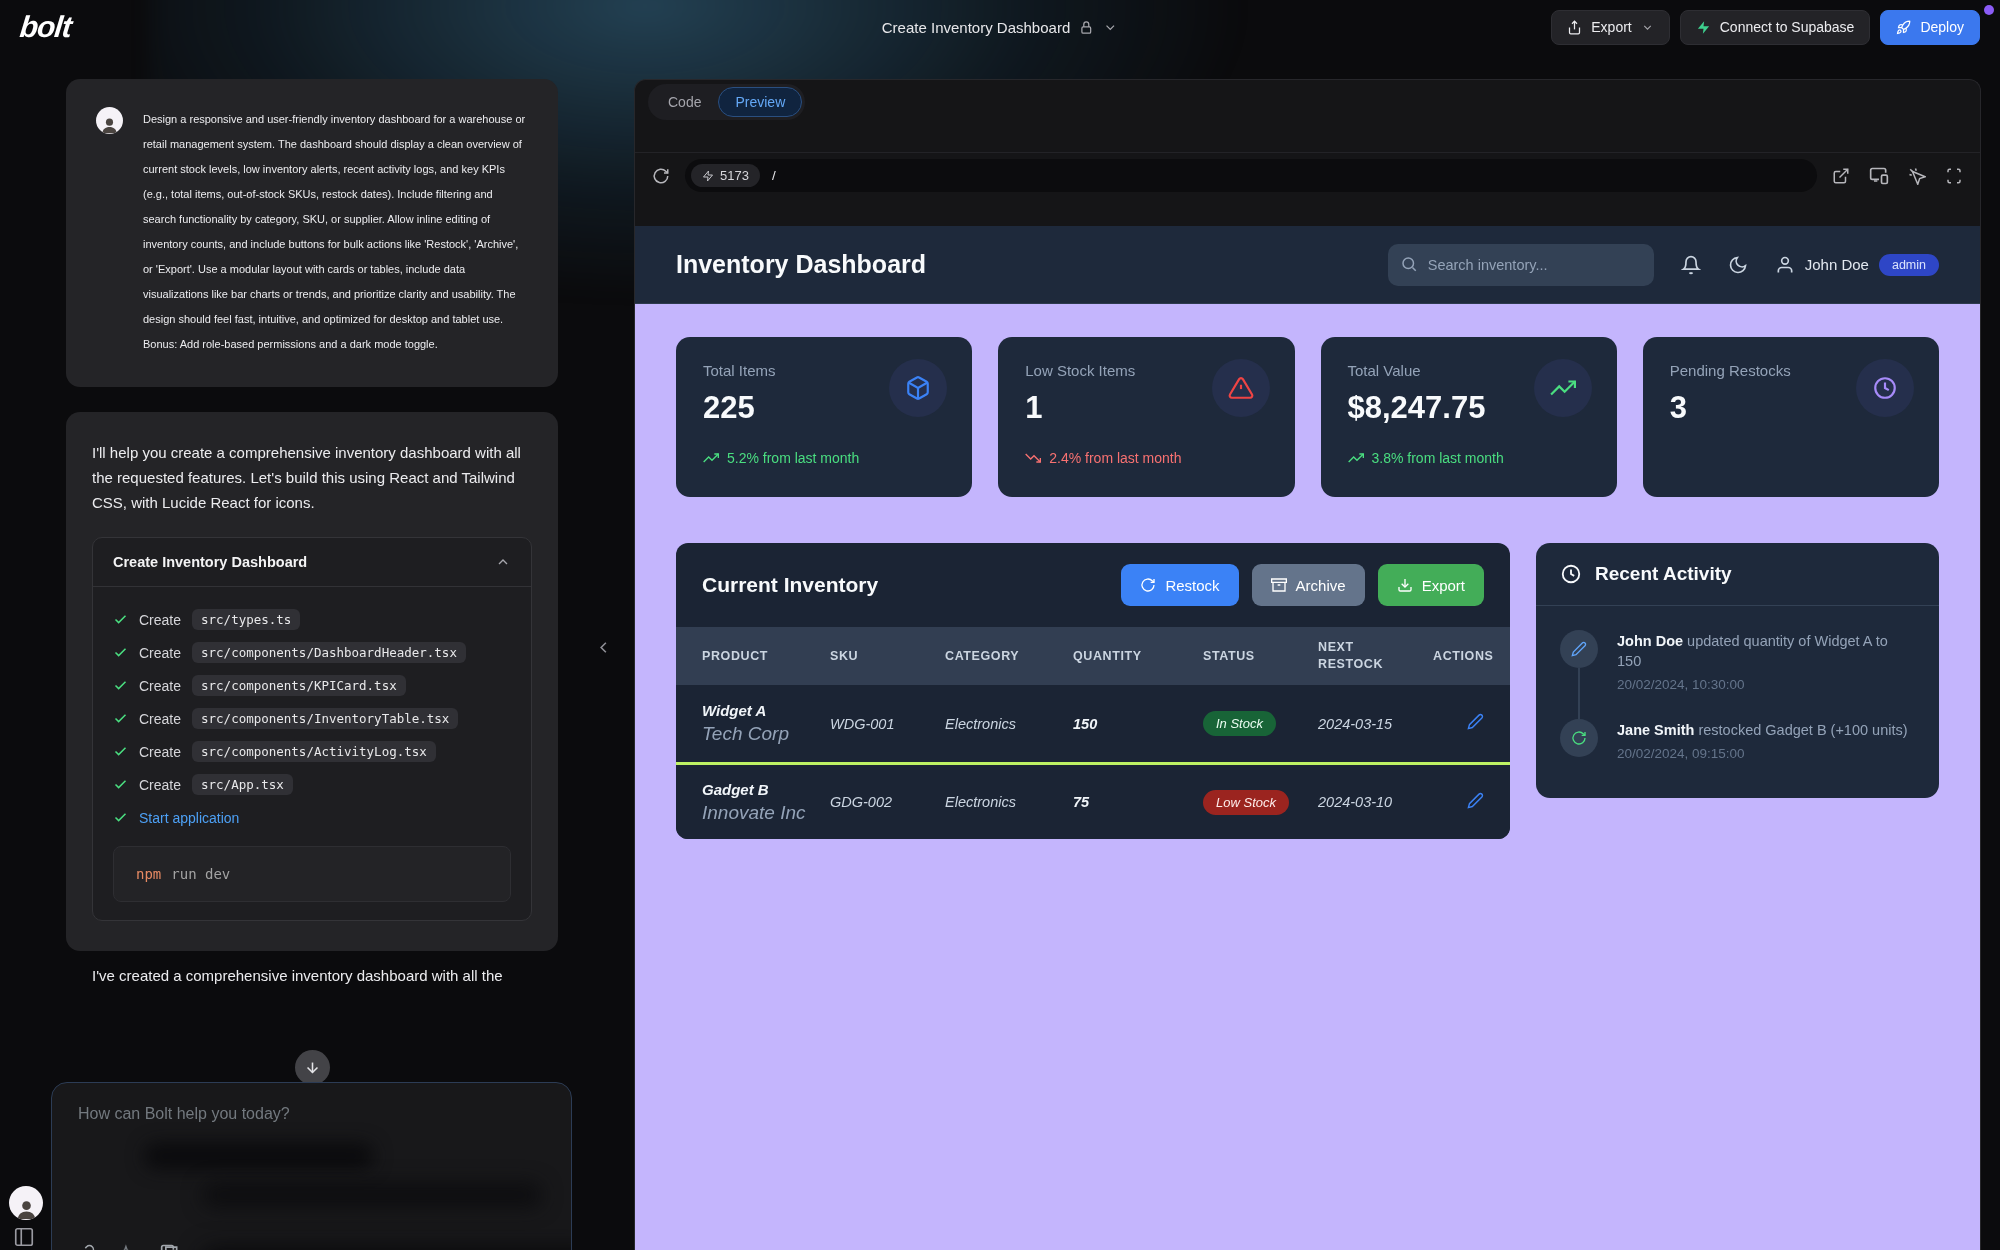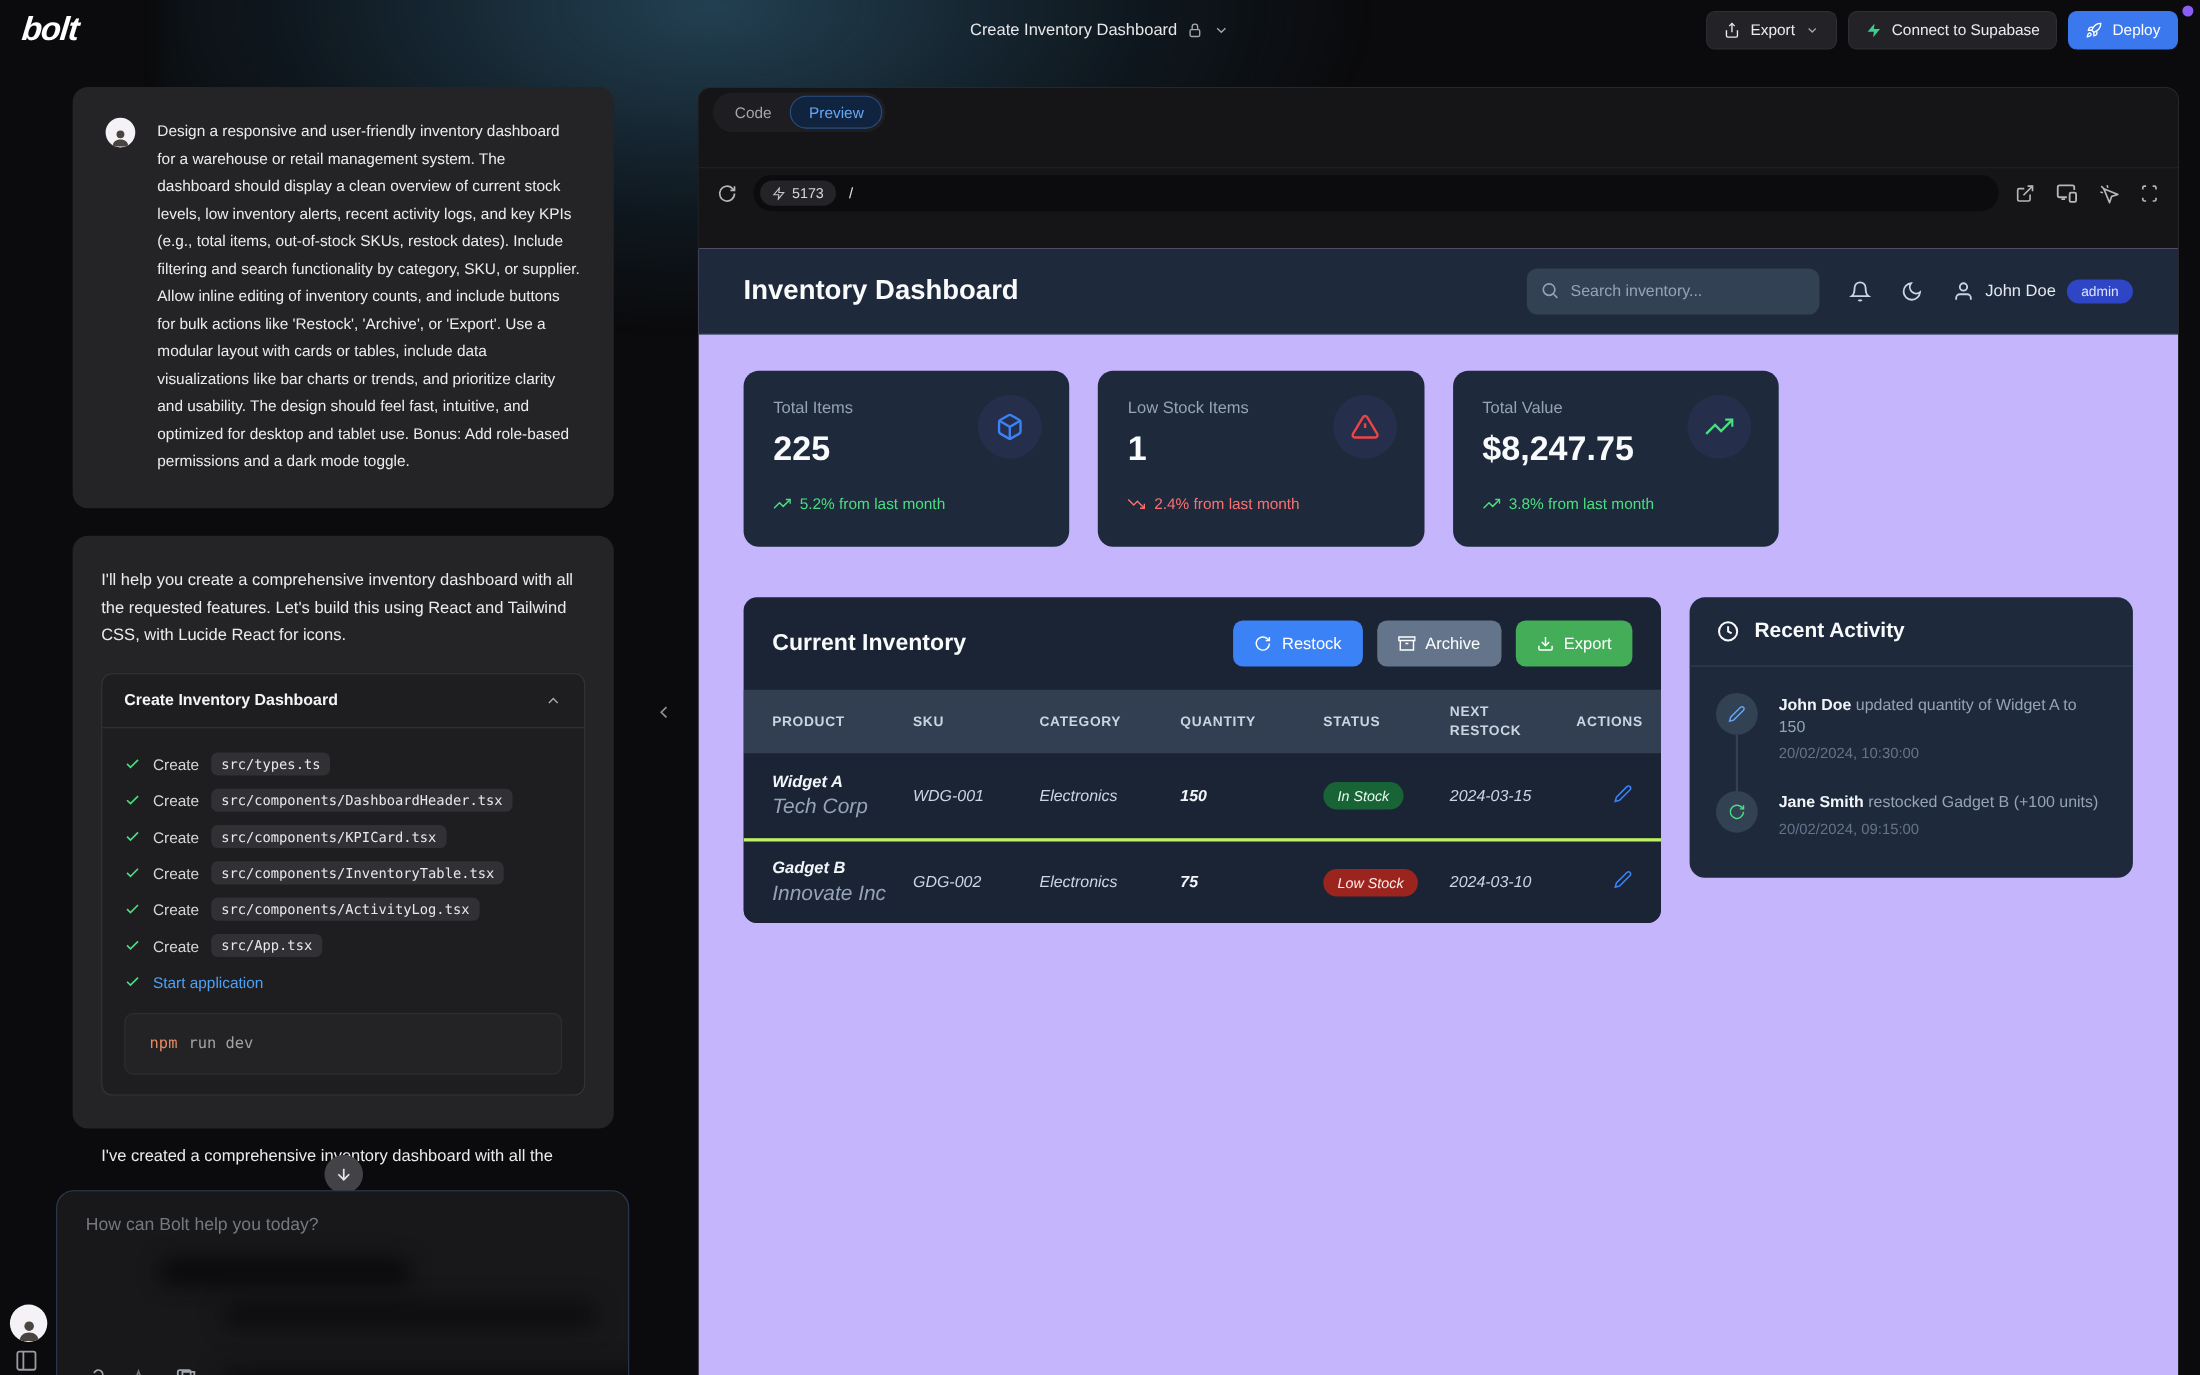--- a/index.html
+++ b/index.html
@@ -20,21 +20,21 @@
             background:#232327; border:1px solid #2e2e33; color:#ececef; font-size:14px; font-weight:500; cursor:pointer; }
   .tb-btn.deploy { background:#3b78ee; border-color:#3b78ee; color:#fff; }
   .notif-dot { position:absolute; top:5px; right:6px; width:10px; height:10px; border-radius:50%; background:#8b5cf6; }
 
   
   .chat { position:absolute; top:54px; left:0; width:622px; bottom:0; }
   .msg { margin:25px 64px 0 66px; background:#242427; border-radius:14px; color:#e8e8ea; }
   .msg-user { padding:28px 30px 30px 30px; display:flex; gap:20px; }
   .avatar { flex:0 0 27px; width:27px; height:27px; border-radius:50%; background:#f5f2f7; display:flex; align-items:flex-end; justify-content:center; overflow:hidden; }
   .avatar svg { width:19px; height:19px; }
-  .msg-user p { font-size:14px; line-height:25px; color:#ececef; }
+  .msg-user p { font-size:11px; line-height:25px; color:#ececef; }
   .msg-assistant { padding:28px 26px 30px 26px; }
   .msg-assistant > p { font-size:15px; line-height:25px; color:#ececef; }
   .artifact { margin-top:22px; background:#1e1e21; border:1px solid #343438; border-radius:10px; overflow:hidden; }
   .artifact-header { display:flex; align-items:center; justify-content:space-between; padding:16px 20px; border-bottom:1px solid #323236; }
   .artifact-header .at { font-size:14.5px; font-weight:700; color:#f4f4f5; }
   .artifact-body { padding:16px 20px 18px 20px; }
   .step { display:flex; align-items:center; gap:11px; height:33px; font-size:14px; color:#d6d6da; }
   .chip { font-family:"DejaVu Sans Mono", monospace; font-size:12.5px; color:#e8e8ea; background:#303035; border-radius:6px; padding:3px 9px; }
   .step .start { color:#4da0f5; font-size:14px; }
   .terminal { margin-top:12px; background:#232326; border:1px solid #2e2e32; border-radius:8px; padding:19px 22px;
@@ -494,20 +494,32 @@
                   <path d="M17 6h6v6"></path>
                 </svg>
               </span>
             <span>3.8% from last month</span>
           </div>
           <div class="kpi-circle">
             <span class="icon">
                 <svg width="26" height="26" viewBox="0 0 24 24" fill="none" stroke="#4ade80" stroke-width="2">
                   <path d="M23 6l-9.5 9.5-5-5L1 18"></path>
                   <path d="M17 6h6v6"></path>
+                </svg>
+              </span>
+          </div>
+        </div>
+        <div class="kpi">
+          <div class="kpi-label">Pending Restocks</div>
+          <div class="kpi-value">3</div>
+          <div class="kpi-circle">
+            <span class="icon">
+                <svg width="26" height="26" viewBox="0 0 24 24" fill="none" stroke="#a78bfa" stroke-width="2">
+                  <circle cx="12" cy="12" r="9"></circle>
+                  <path d="M12 7v5l3.5 2"></path>
                 </svg>
               </span>
           </div>
         </div>
       </div>
 
       <div class="content-row">
         <div class="inv-panel">
           <div class="inv-header">
             <span class="inv-title">Current Inventory</span>

